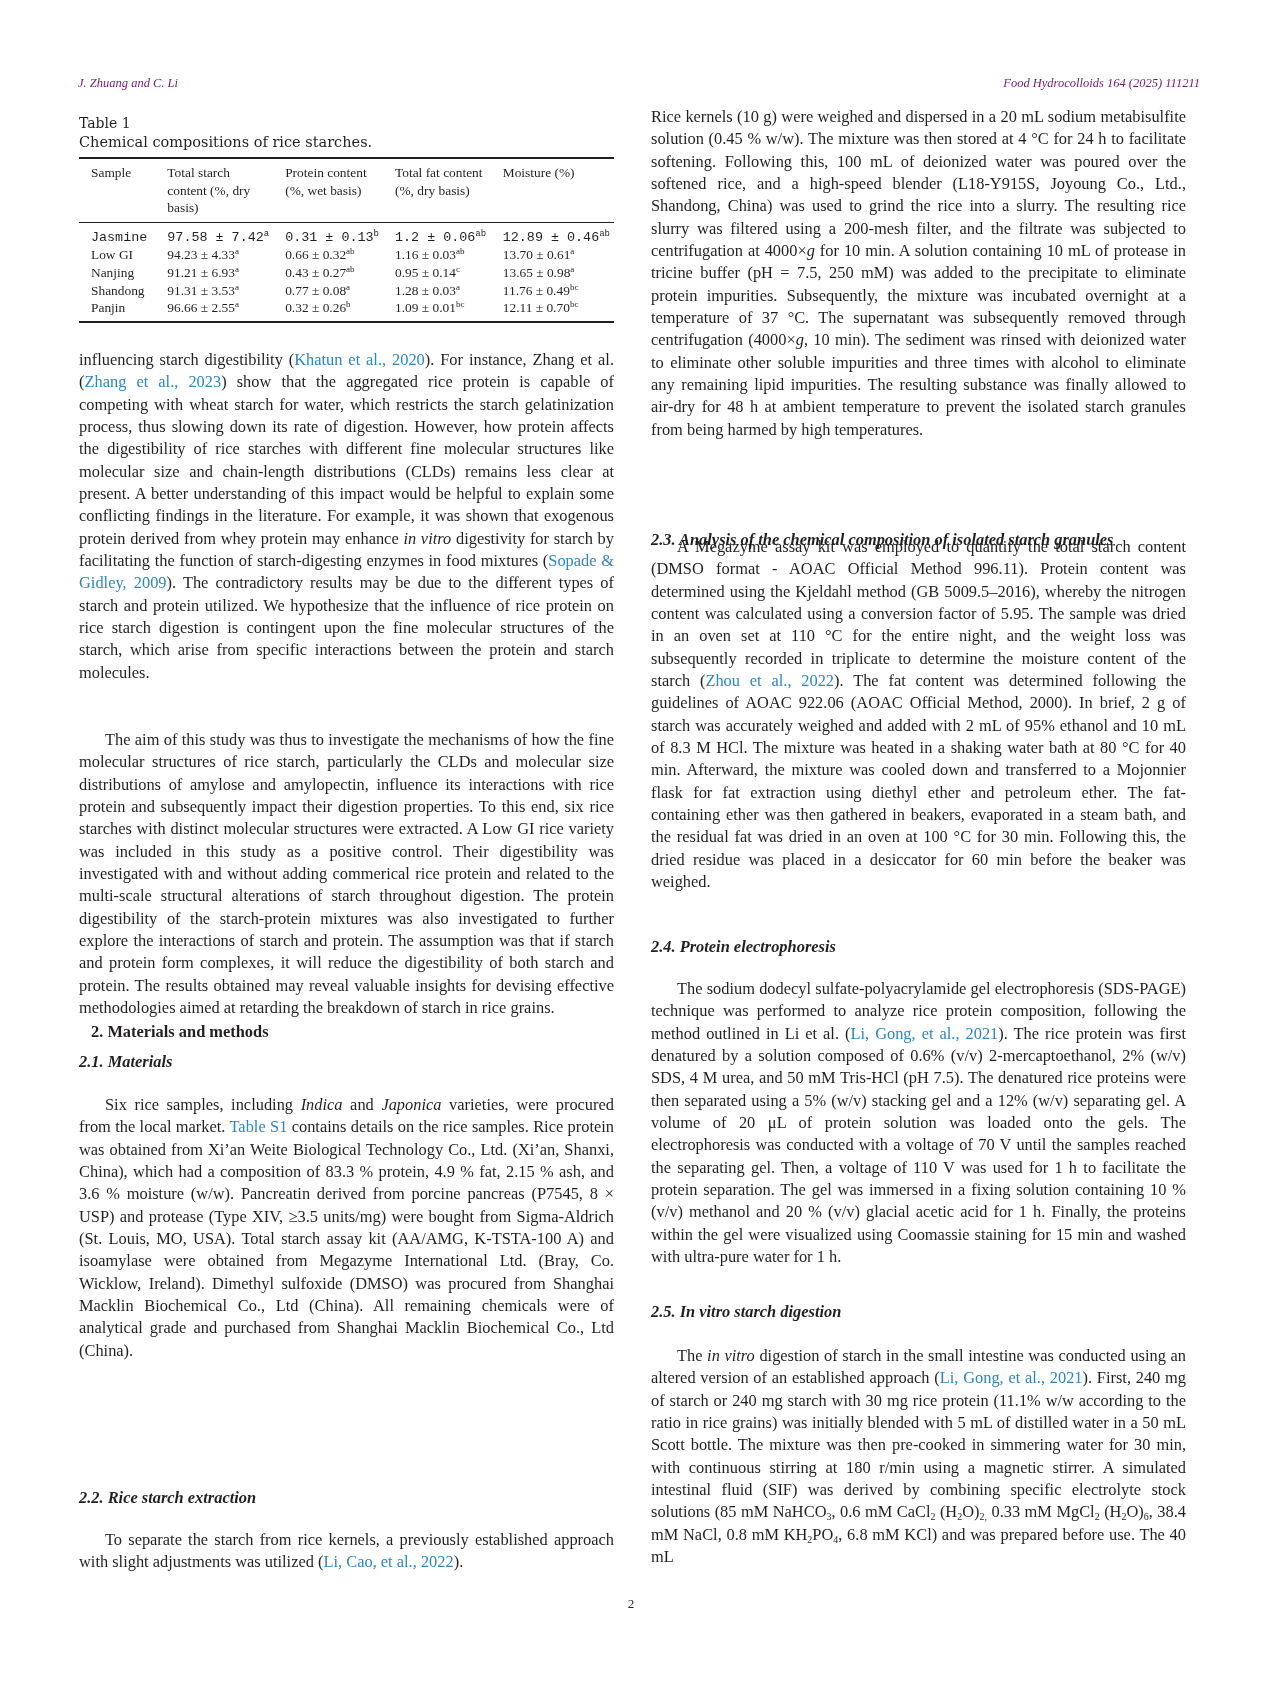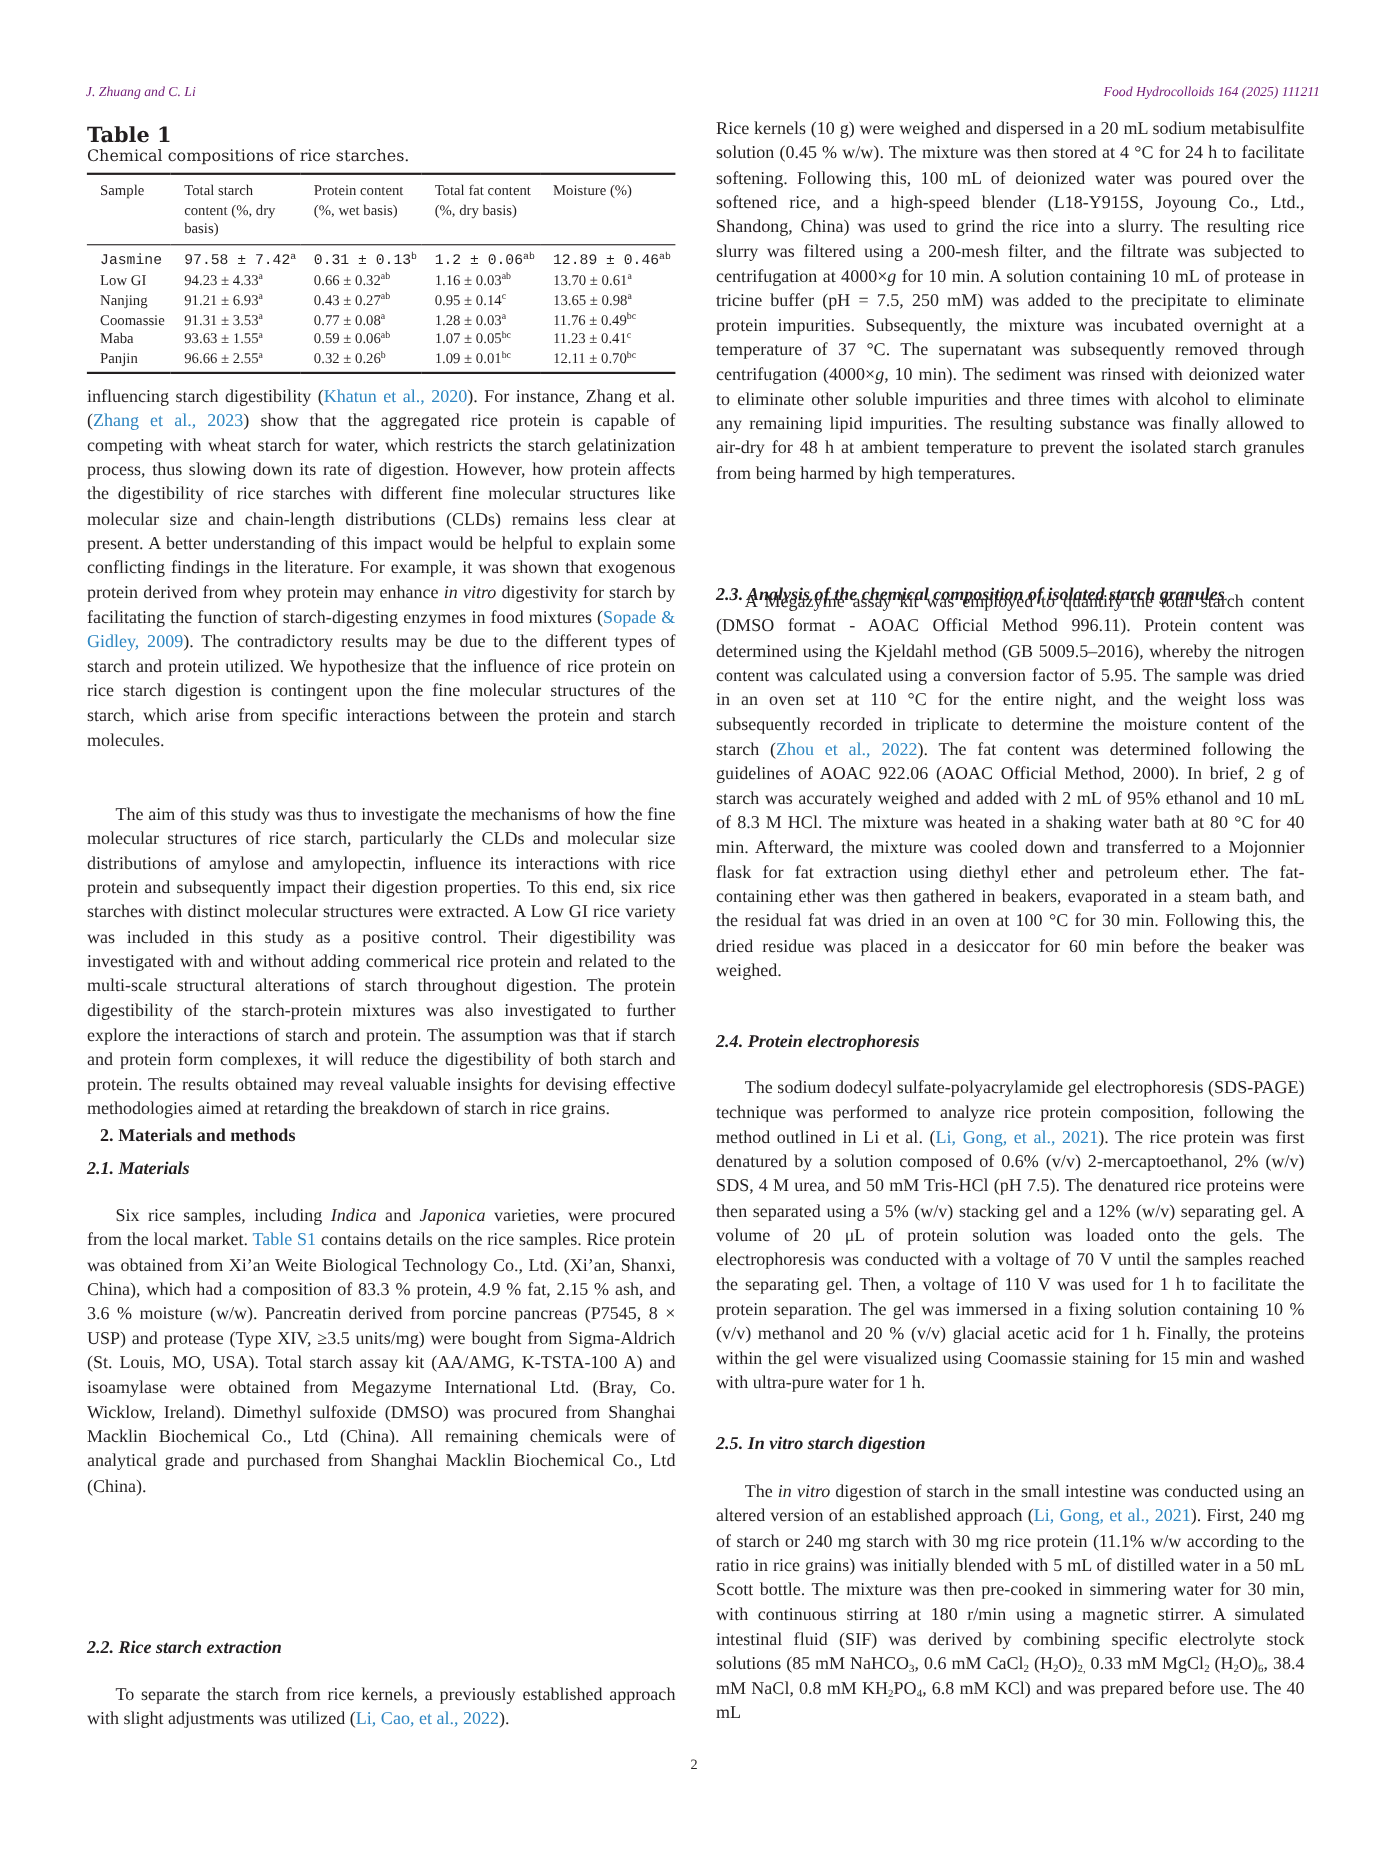--- a/index.html
+++ b/index.html
@@ -22,21 +22,21 @@
   }
   .col-left { left: 79px; width: 535px; }
   .col-right { left: 651px; width: 535px; }
   p { margin: 0; }
   p.indent { text-indent: 26px; }
   .link { color: #2e86c1; }
   em, i { font-style: italic; }
   .sec-h { font-weight: bold; font-size: 16.4px; margin: 12px; }
   .subsec-h { font-style: italic; font-size: 16.4px; margin: 0; }
   .table-block { position: absolute; left: 79px; top: 114px; width: 535px; }
-  .table-label { font-weight: bold; font-size: 19px; line-height: 19px; }
+  .table-label { font-weight: normal; font-size: 14px; line-height: 19px; }
   .table-caption { font-size: 14.5px; line-height: 19px; }
   table.data {
     width: 100%; border-collapse: collapse; margin-top: 5px;
     font-family: "Liberation Serif", serif; font-size: 13.4px; line-height: 17.6px;
   }
   table.data thead tr { border-top: 2px solid #231f20; border-bottom: 1.5px solid #231f20; }
   table.data tbody tr:last-child { border-bottom: 2px solid #231f20; }
   table.data th { font-weight: normal; text-align: left; vertical-align: top; padding: 5px 4px 5px 12px; }
   table.data th:first-child, table.data td:first-child { padding-left: 12px; }
   table.data td { padding: 0 4px 0 12px; white-space: nowrap; }
@@ -86,32 +86,25 @@
           <td><span>13.70 ± 0.61</span><sup>a</sup></td>
         </tr>
         <tr>
           <td><span>Nanjing</span></td>
           <td><span>91.21 ± 6.93</span><sup>a</sup></td>
           <td><span>0.43 ± 0.27</span><sup>ab</sup></td>
           <td><span>0.95 ± 0.14</span><sup>c</sup></td>
           <td><span>13.65 ± 0.98</span><sup>a</sup></td>
         </tr>
         <tr>
-          <td><span>Coomassie</span></td>
+          <td><span>Shandong</span></td>
           <td><span>91.31 ± 3.53</span><sup>a</sup></td>
           <td><span>0.77 ± 0.08</span><sup>a</sup></td>
           <td><span>1.28 ± 0.03</span><sup>a</sup></td>
           <td><span>11.76 ± 0.49</span><sup>bc</sup></td>
-        </tr>
-        <tr>
-          <td><span>Maba</span></td>
-          <td><span>93.63 ± 1.55</span><sup>a</sup></td>
-          <td><span>0.59 ± 0.06</span><sup>ab</sup></td>
-          <td><span>1.07 ± 0.05</span><sup>bc</sup></td>
-          <td><span>11.23 ± 0.41</span><sup>c</sup></td>
         </tr>
         <tr>
           <td><span>Panjin</span></td>
           <td><span>96.66 ± 2.55</span><sup>a</sup></td>
           <td><span>0.32 ± 0.26</span><sup>b</sup></td>
           <td><span>1.09 ± 0.01</span><sup>bc</sup></td>
           <td><span>12.11 ± 0.70</span><sup>bc</sup></td>
         </tr>
       </tbody>
   </table>

